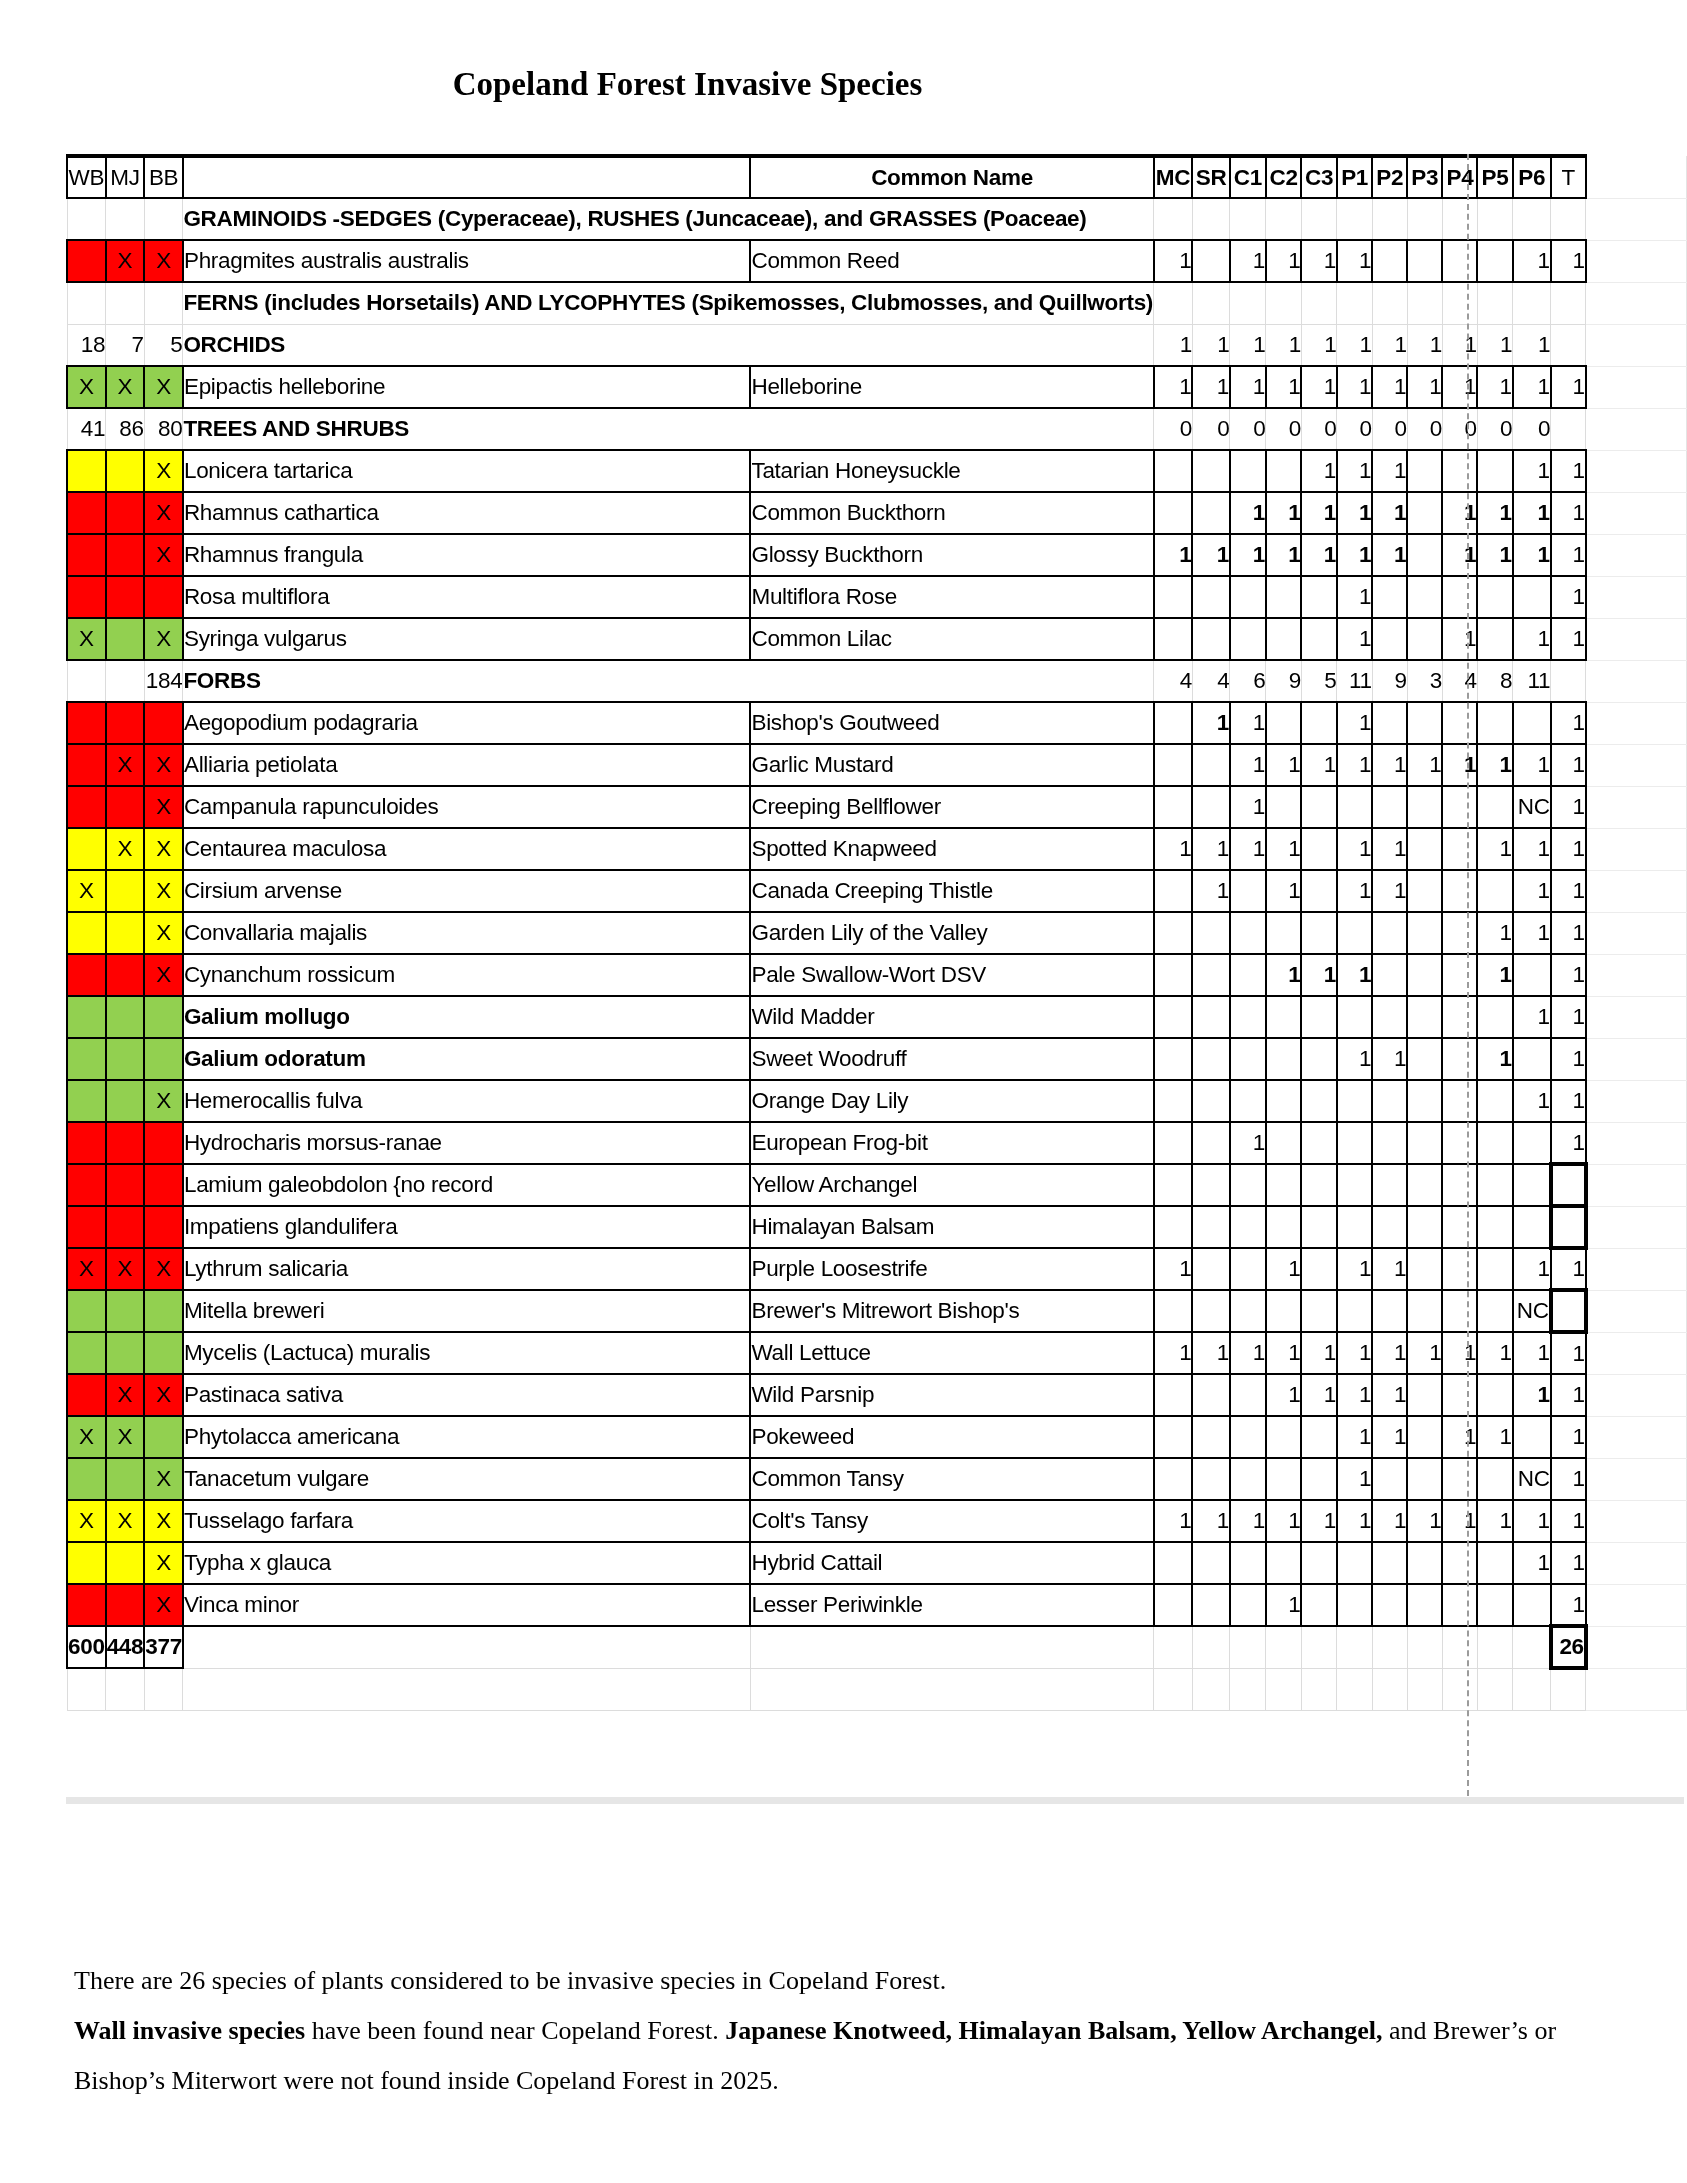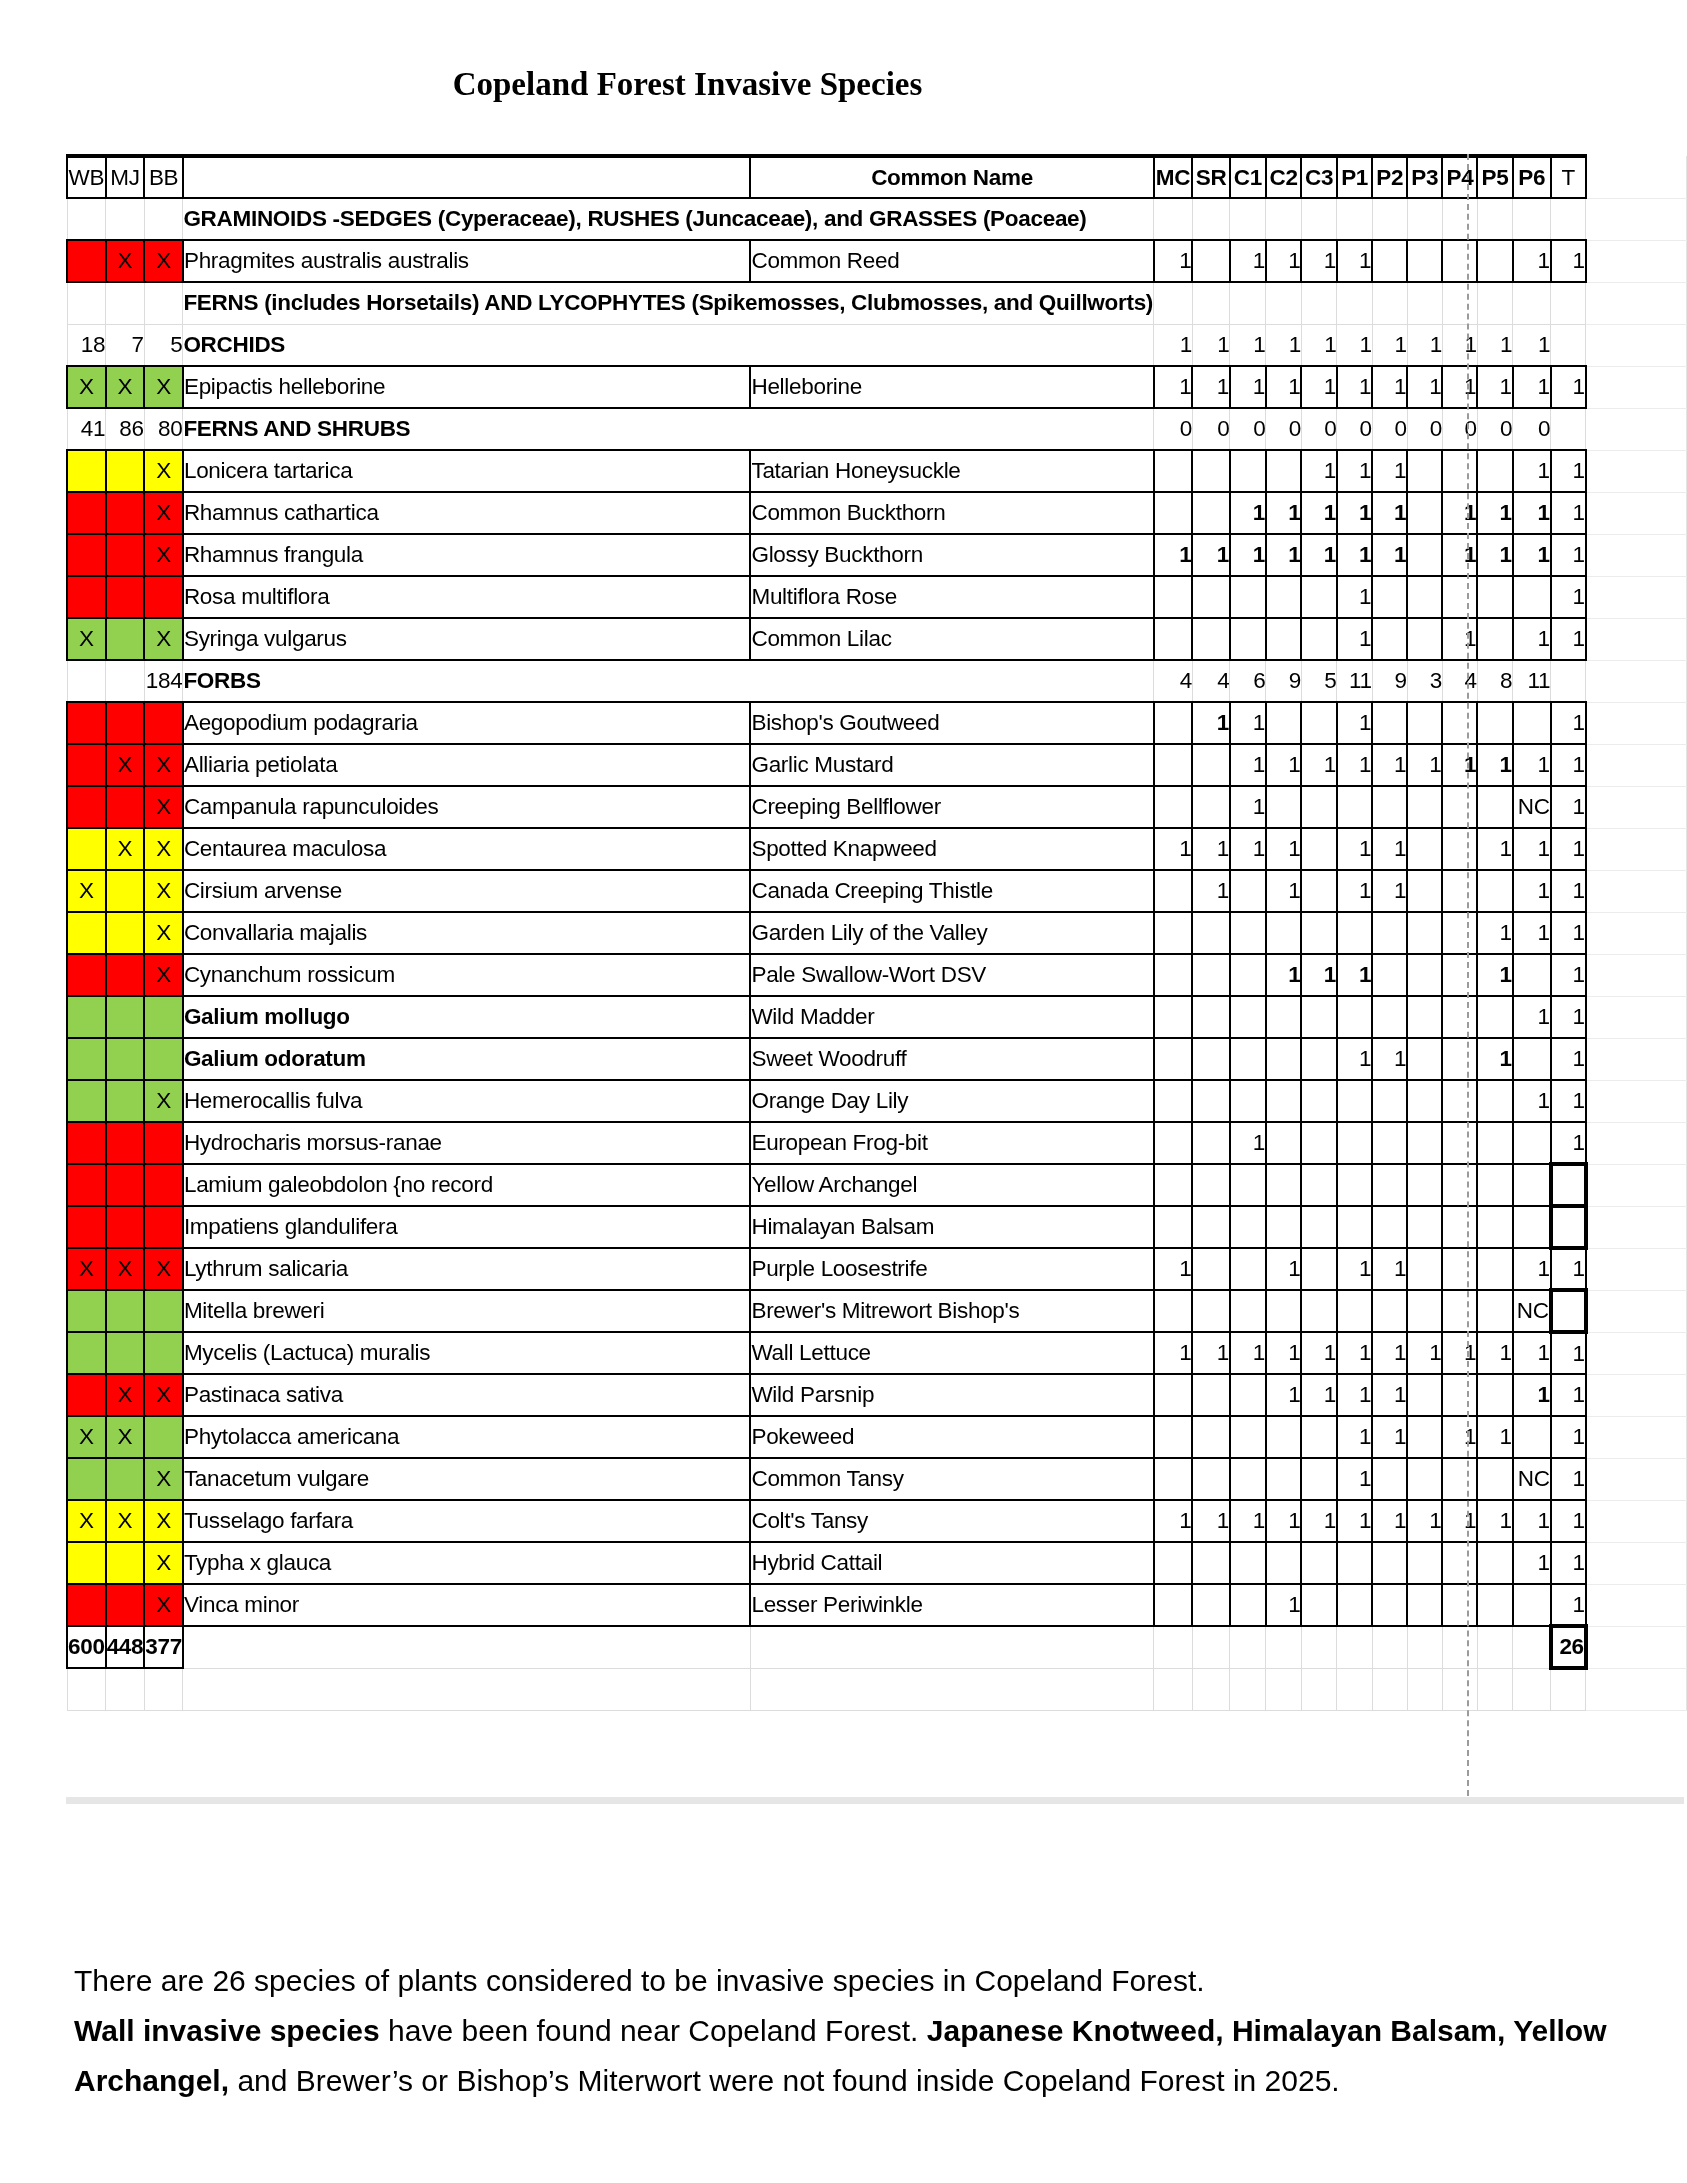--- a/index.html
+++ b/index.html
@@ -25,21 +25,21 @@
   .sp,.cn{padding-left:4.6px;font-size:23px}
   .seclab{overflow:visible;font-weight:bold;font-size:23px;padding-left:4.6px}
   .seclab span{position:relative;z-index:9}
   .cnh{font-size:24px}
   .ghost{border:none;border-bottom:1.3px solid #ececec;border-right:1.3px solid #e4e4e4}
   .pbreak{position:absolute;left:1467px;top:154px;height:1642px;width:0;
           border-left:2.6px dashed #9b9b9b}
   .sheetedge{position:absolute;left:66px;top:1797px;width:1618px;height:6.6px;
              background:#d9d9d9;opacity:.65}
   .footer{position:absolute;left:74px;top:1956px;width:1545px;
-          font-family:Liberation Sans, sans-serif;font-size:30px;line-height:50px}
+          font-family:Liberation Serif, serif;font-size:26px;line-height:50px}
   .footer p{margin:0}
 </style>
 </head>
 <body>
 
 <h1 class="title">Copeland Forest Invasive Species</h1>
 
 <table id="grid">
   <colgroup>
     <col style="width:32px">
@@ -176,21 +176,21 @@
         <td class="dark val">1</td>
         <td class="dark val">1</td>
         <td class="dark val">1</td>
         <td class="dark val">1</td>
         <td class="ghost"></td>
       </tr>
       <tr>
         <td class="light cnt">41</td>
         <td class="light cnt">86</td>
         <td class="light cnt">80</td>
-        <td class="light seclab" colspan="2"><span>FERNS AND SHRUBS</span></td>
+        <td class="light seclab" colspan="2"><span>TREES AND SHRUBS</span></td>
         <td class="light val">0</td>
         <td class="light val">0</td>
         <td class="light val">0</td>
         <td class="light val">0</td>
         <td class="light val">0</td>
         <td class="light val">0</td>
         <td class="light val">0</td>
         <td class="light val">0</td>
         <td class="light val">0</td>
         <td class="light val">0</td>

